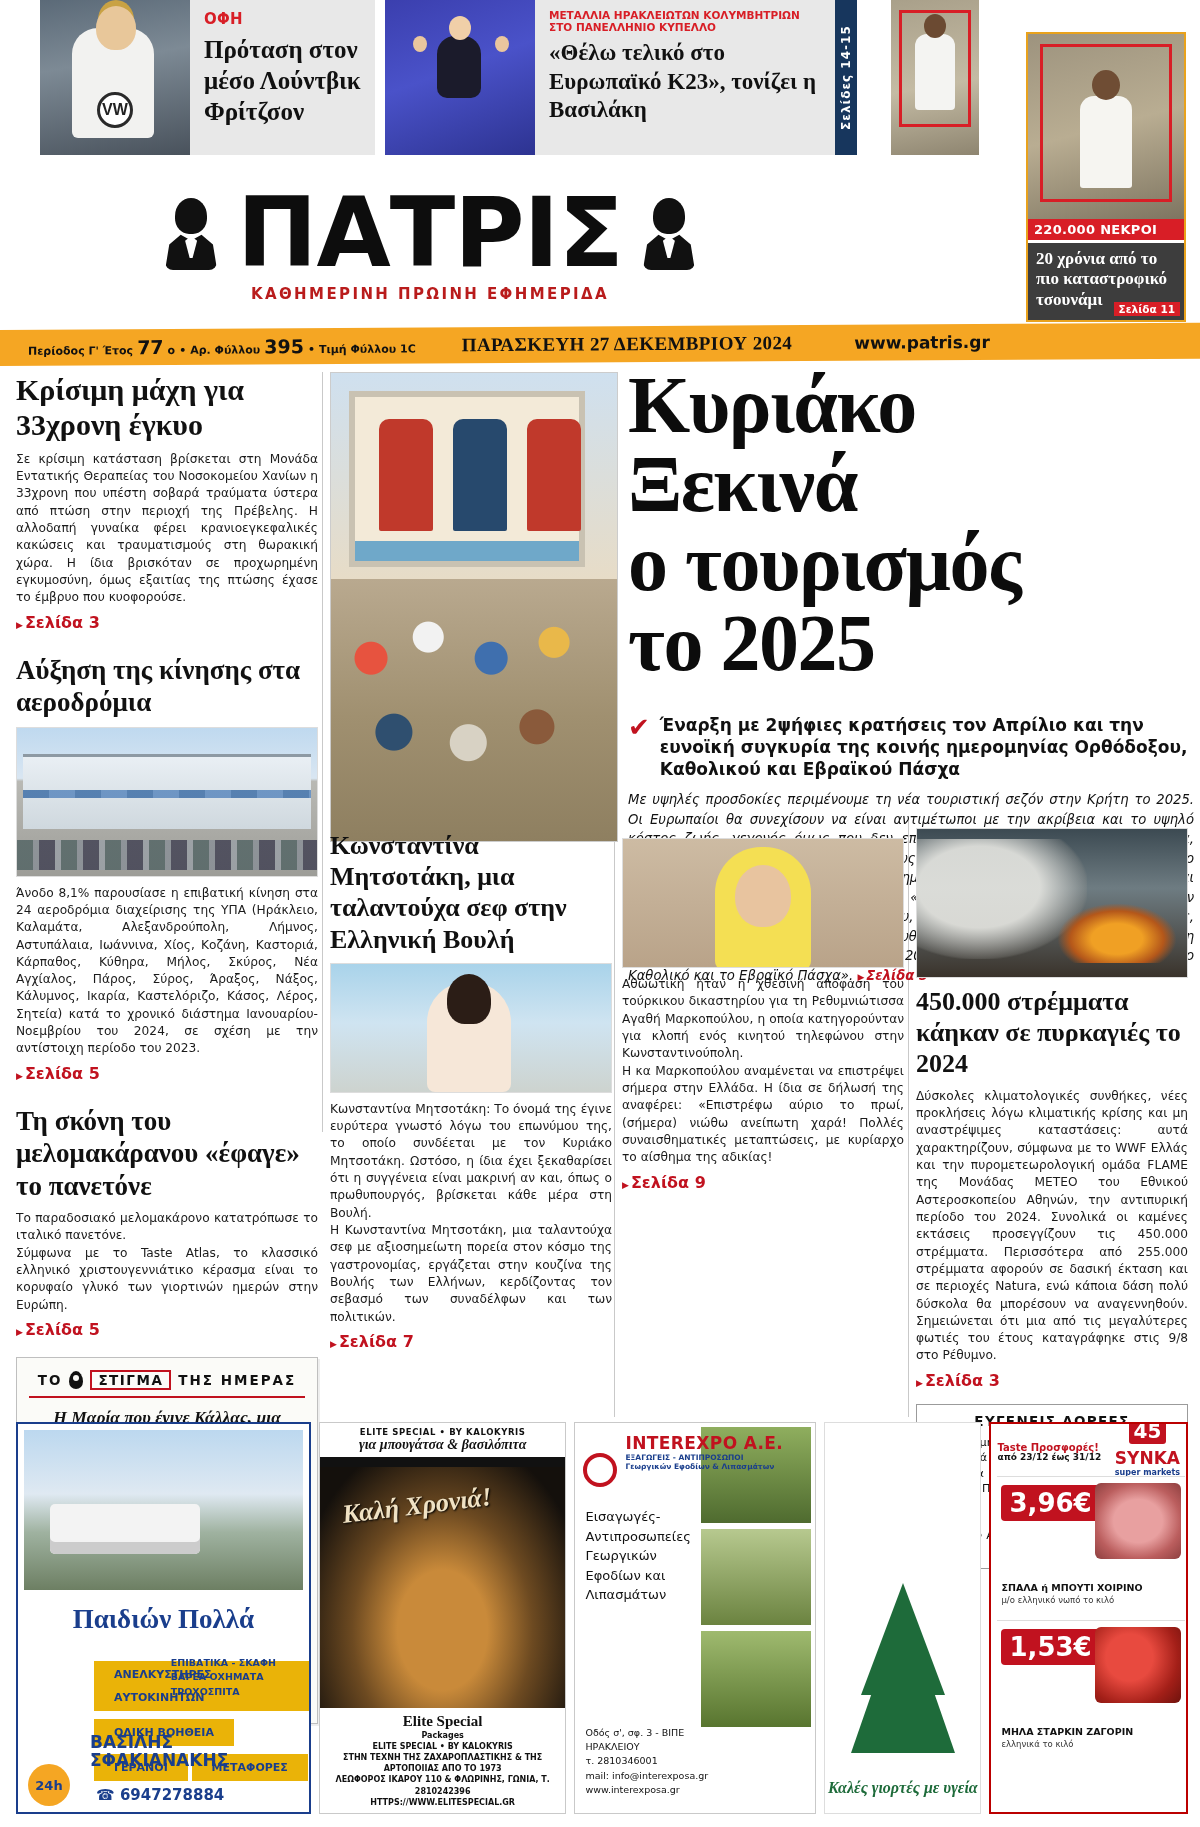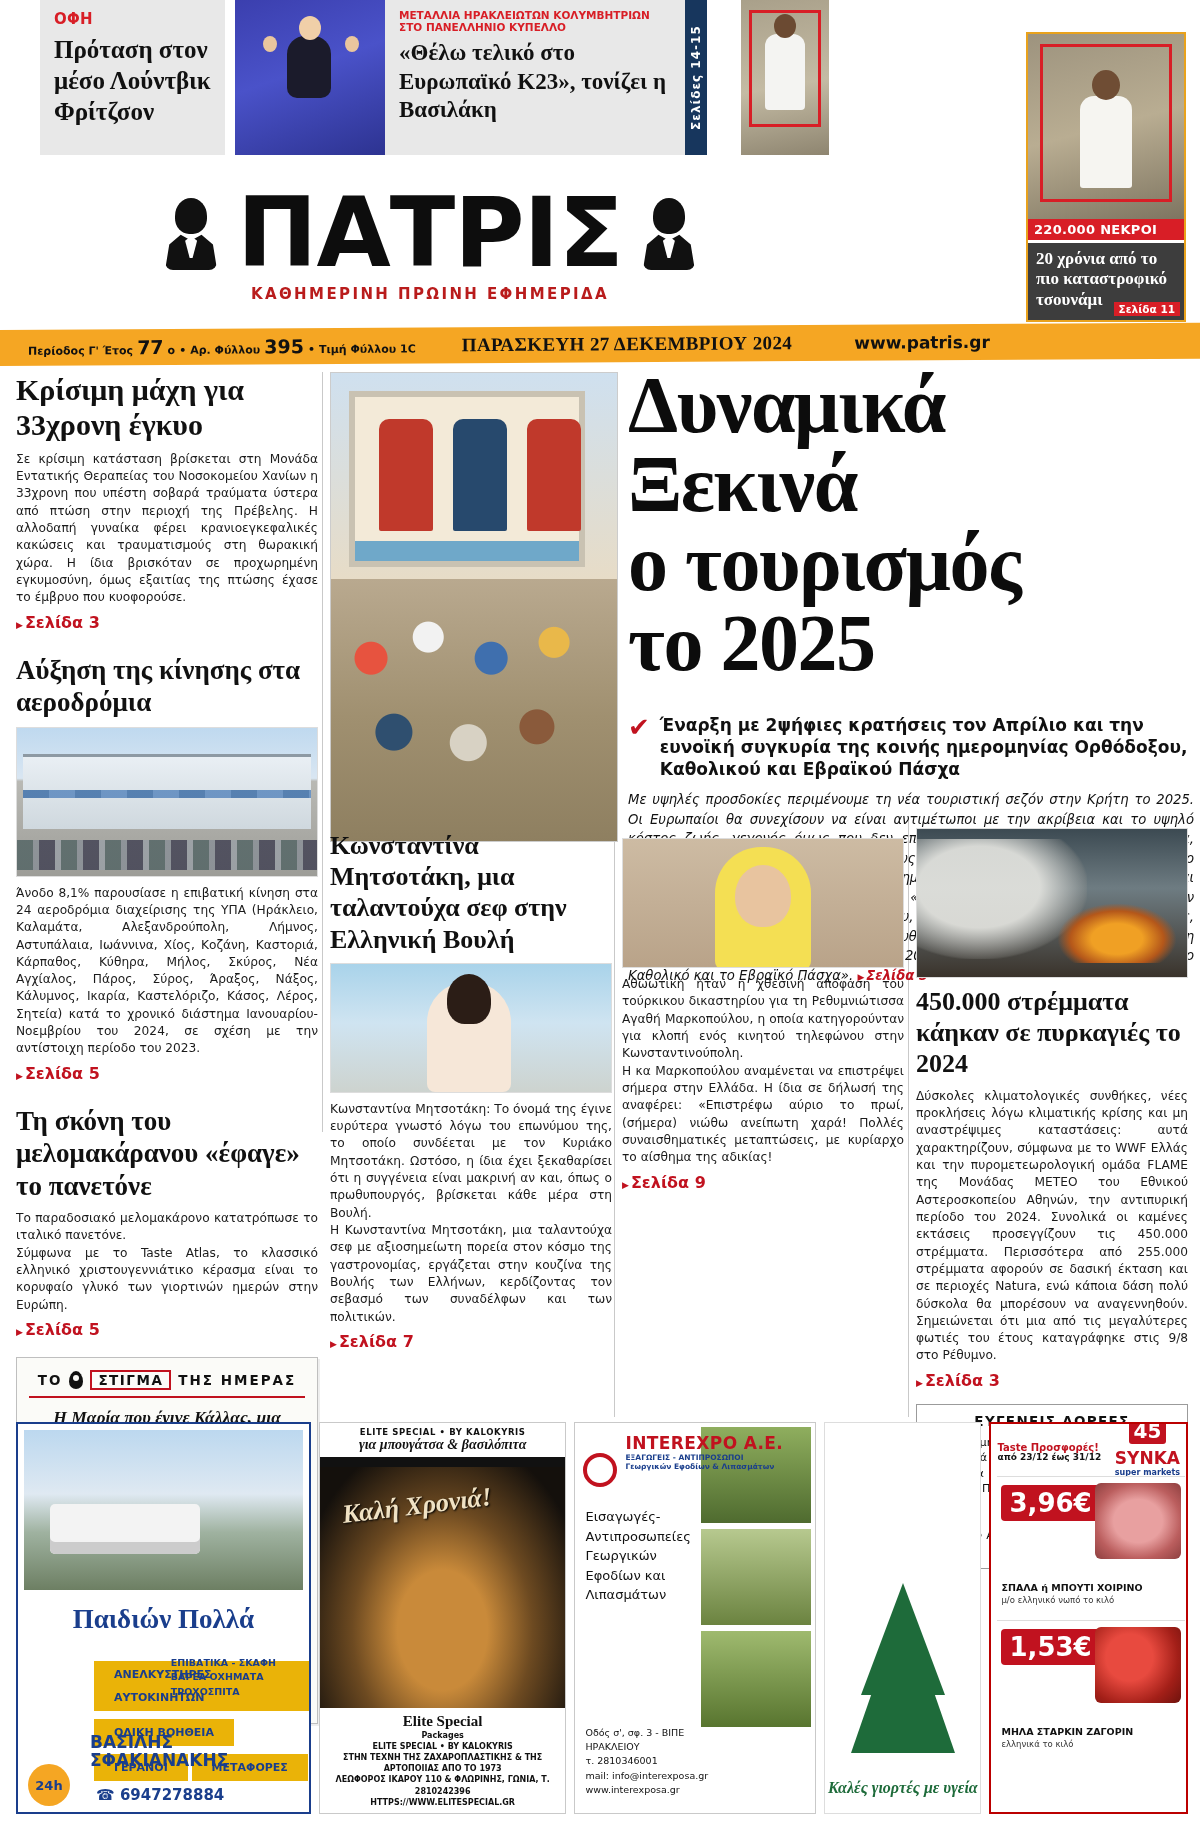--- a/index.html
+++ b/index.html
@@ -400,20 +400,23 @@
   .price-desc span { display:block; font-weight:normal; font-size:8.5px; color:#333; }
 </style>
 </head>
 <body>
 
 <div class="page">
 
   <div class="teaser-strip">
 
     <div class="teaser" style="margin-left:40px;">
+      <div class="ph ph-footballer">
+        <div class="vwlogo">VW</div>
+      </div>
       <div class="teaser-text" style="width:185px;">
         <div class="teaser-kicker">ΟΦΗ</div>
         <div class="teaser-head">Πρόταση στον μέσο Λούντβικ Φρίτζσον</div>
       </div>
     </div>
 
     <div class="teaser" style="margin-left:10px;">
       <div class="ph ph-swimmer"></div>
       <div class="teaser-text" style="width:300px;">
         <div class="teaser-kicker small">ΜΕΤΑΛΛΙΑ ΗΡΑΚΛΕΙΩΤΩΝ ΚΟΛΥΜΒΗΤΡΙΩΝ ΣΤΟ ΠΑΝΕΛΛΗΝΙΟ ΚΥΠΕΛΛΟ</div>
@@ -518,21 +521,21 @@
 
     <div class="lead-photo">
       <div class="fresco">
         <div class="fresco-band"></div>
       </div>
       <div class="crowd"></div>
     </div>
 
     <div class="headline-block">
       <h1 class="main-head">
-        <span>Δυναμικά</span>
+        <span>Κυριάκο</span>
         <span>Ξεκινά</span>
         <span>ο τουρισμός</span>
         <span>το 2025</span>
       </h1>
     </div>
 
     <div class="lead-sub">
       <span class="tick">✔</span>
       <span class="lead-sub-txt">Έναρξη με 2ψήφιες κρατήσεις τον Απρίλιο και την ευνοϊκή συγκυρία της κοινής ημερομηνίας Ορθόδοξου, Καθολικού και Εβραϊκού Πάσχα</span>
     </div>

